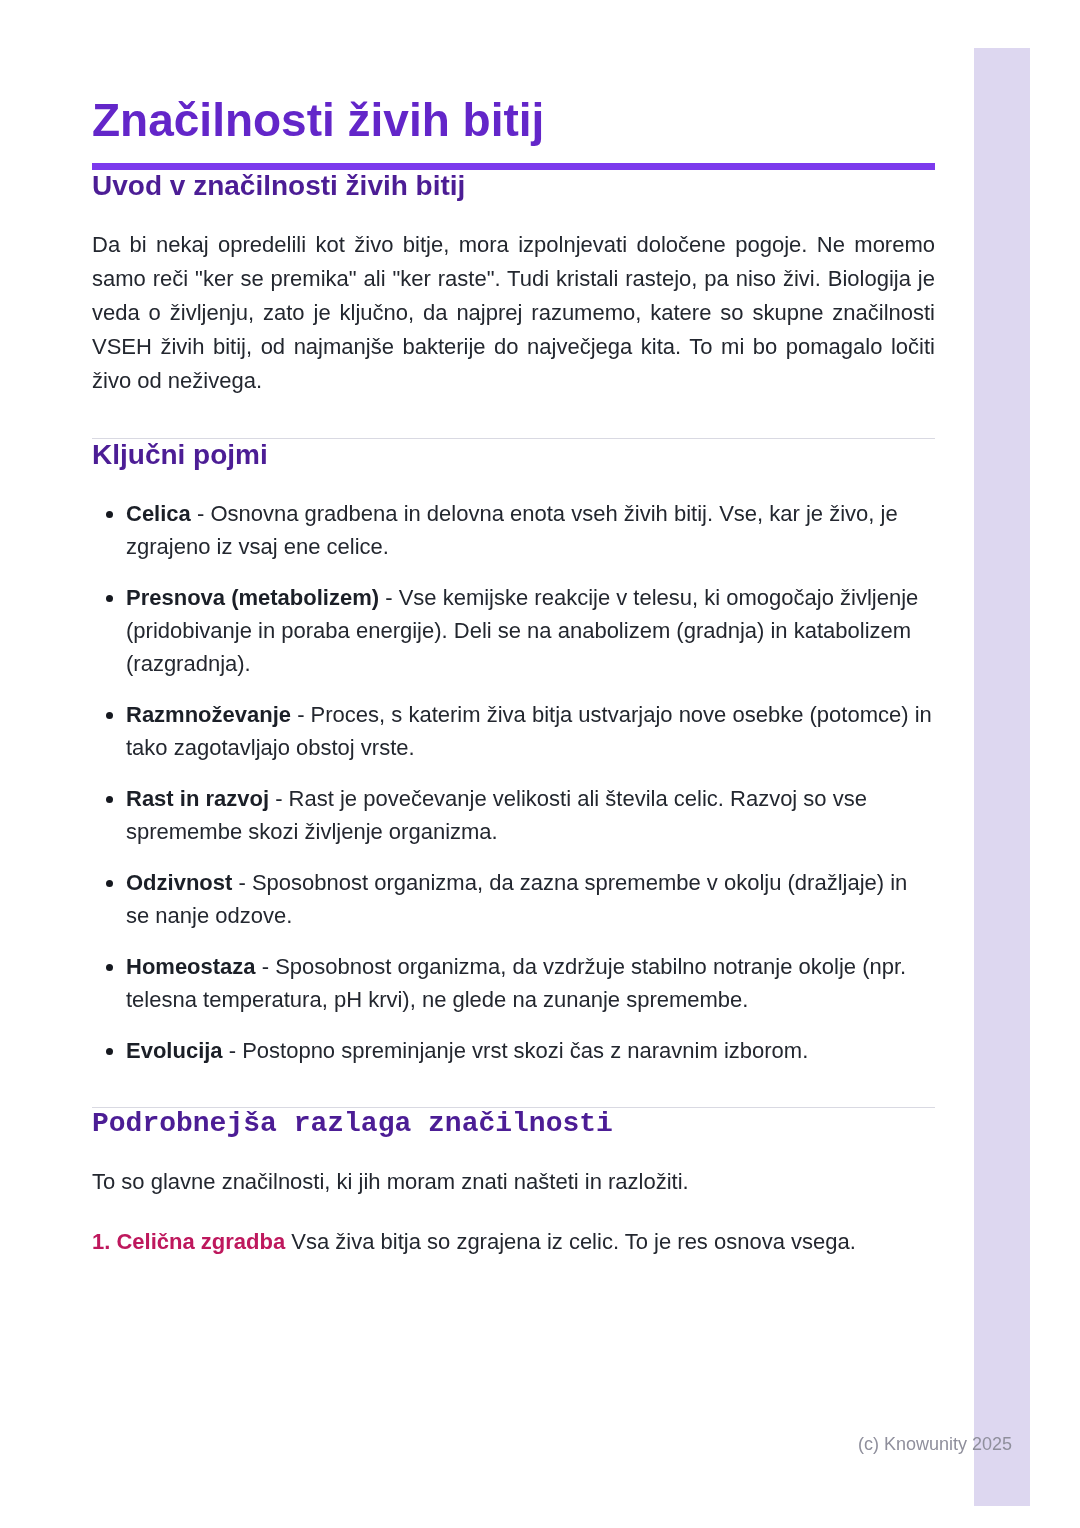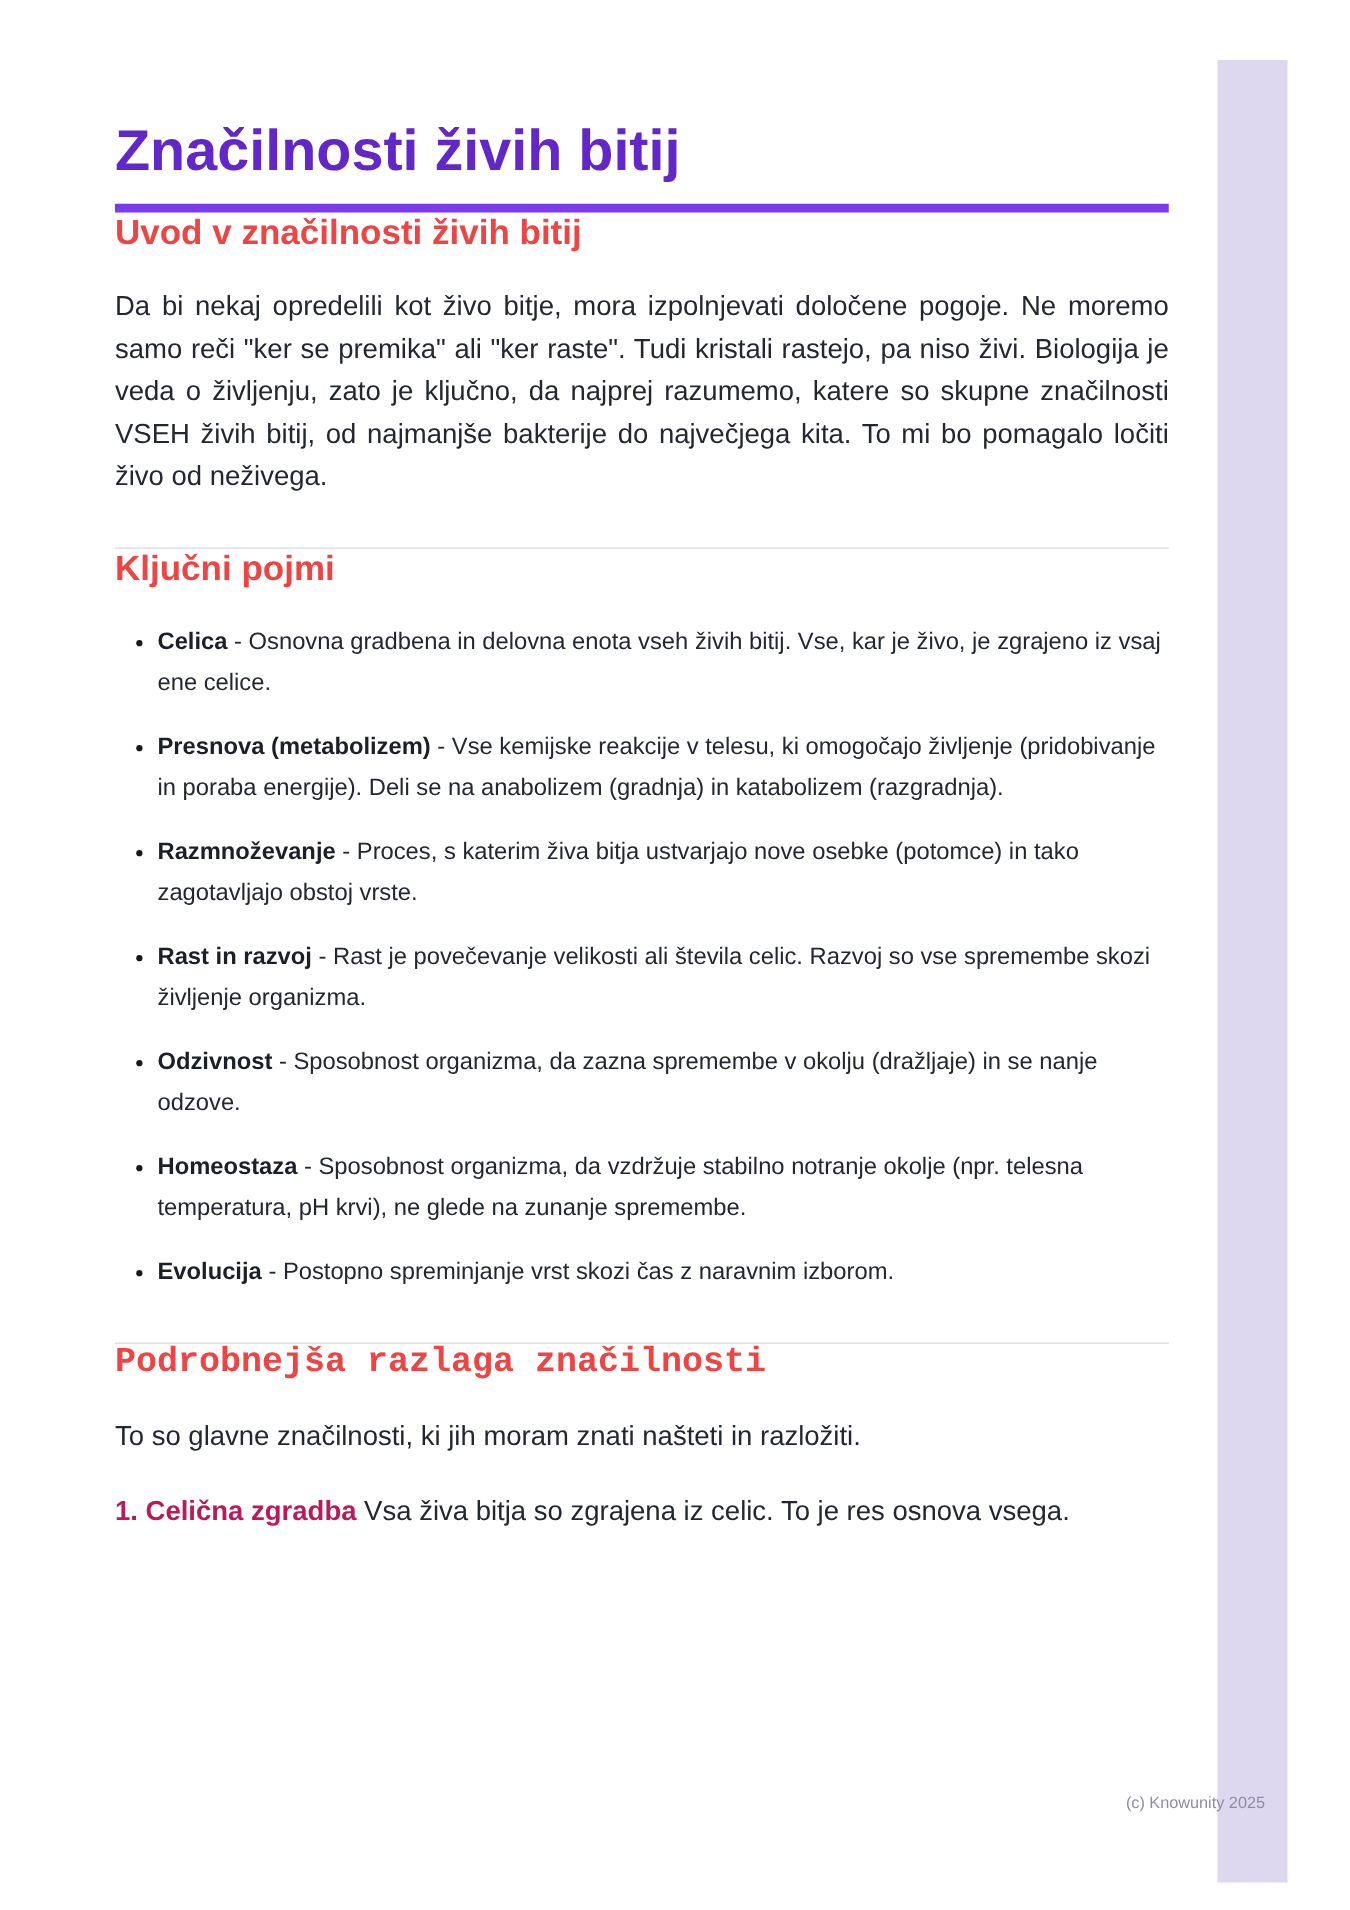--- a/index.html
+++ b/index.html
@@ -37,21 +37,21 @@
   .title-rule {
     height: 7px;
     background: #7c3aed;
     border: none;
     margin: 16px 0 0 0;
   }
   h2.section-heading {
     margin: 0;
     font-size: 28px;
     font-weight: 700;
-    color: #ef4444;
+    color: #4c1d95;
   }
   .h2-1 { margin-top: 52px; }
   .h2-2 { margin-top: 46px; }
   .h2-3 { margin-top: 46px; font-family: Liberation Mono, monospace; }
   p.body-text {
     margin: 26px 0 0 0;
     font-size: 22px;
     line-height: 34px;
     color: #23272f;
   }
@@ -60,34 +60,34 @@
     border: none;
     border-top: 1px solid #d9d9e2;
     margin: 40px 0 0 0;
   }
   ul.term-list {
     margin: 26px 0 0 0;
     padding-left: 34px;
     list-style: disc outside;
   }
   ul.term-list li {
-    font-size: 19px;
+    font-size: 22px;
     line-height: 33px;
     margin-bottom: 18px;
     color: #23272f;
   }
   ul.term-list li::marker { color: #15181f; }
   .term { font-weight: 700; color: #1b1f27; }
   .numbered-line { margin-top: 28px; }
   .numbered-term { font-weight: 700; color: #be185d; }
   .footer-credit {
     position: absolute;
     top: 1434px;
     right: 68px;
-    font-size: 13px;
+    font-size: 18px;
     color: #8f8f9c;
   }
 </style>
 </head>
 <body>
 
 <div class="side-strip"></div>
 
 <div class="content">
 

